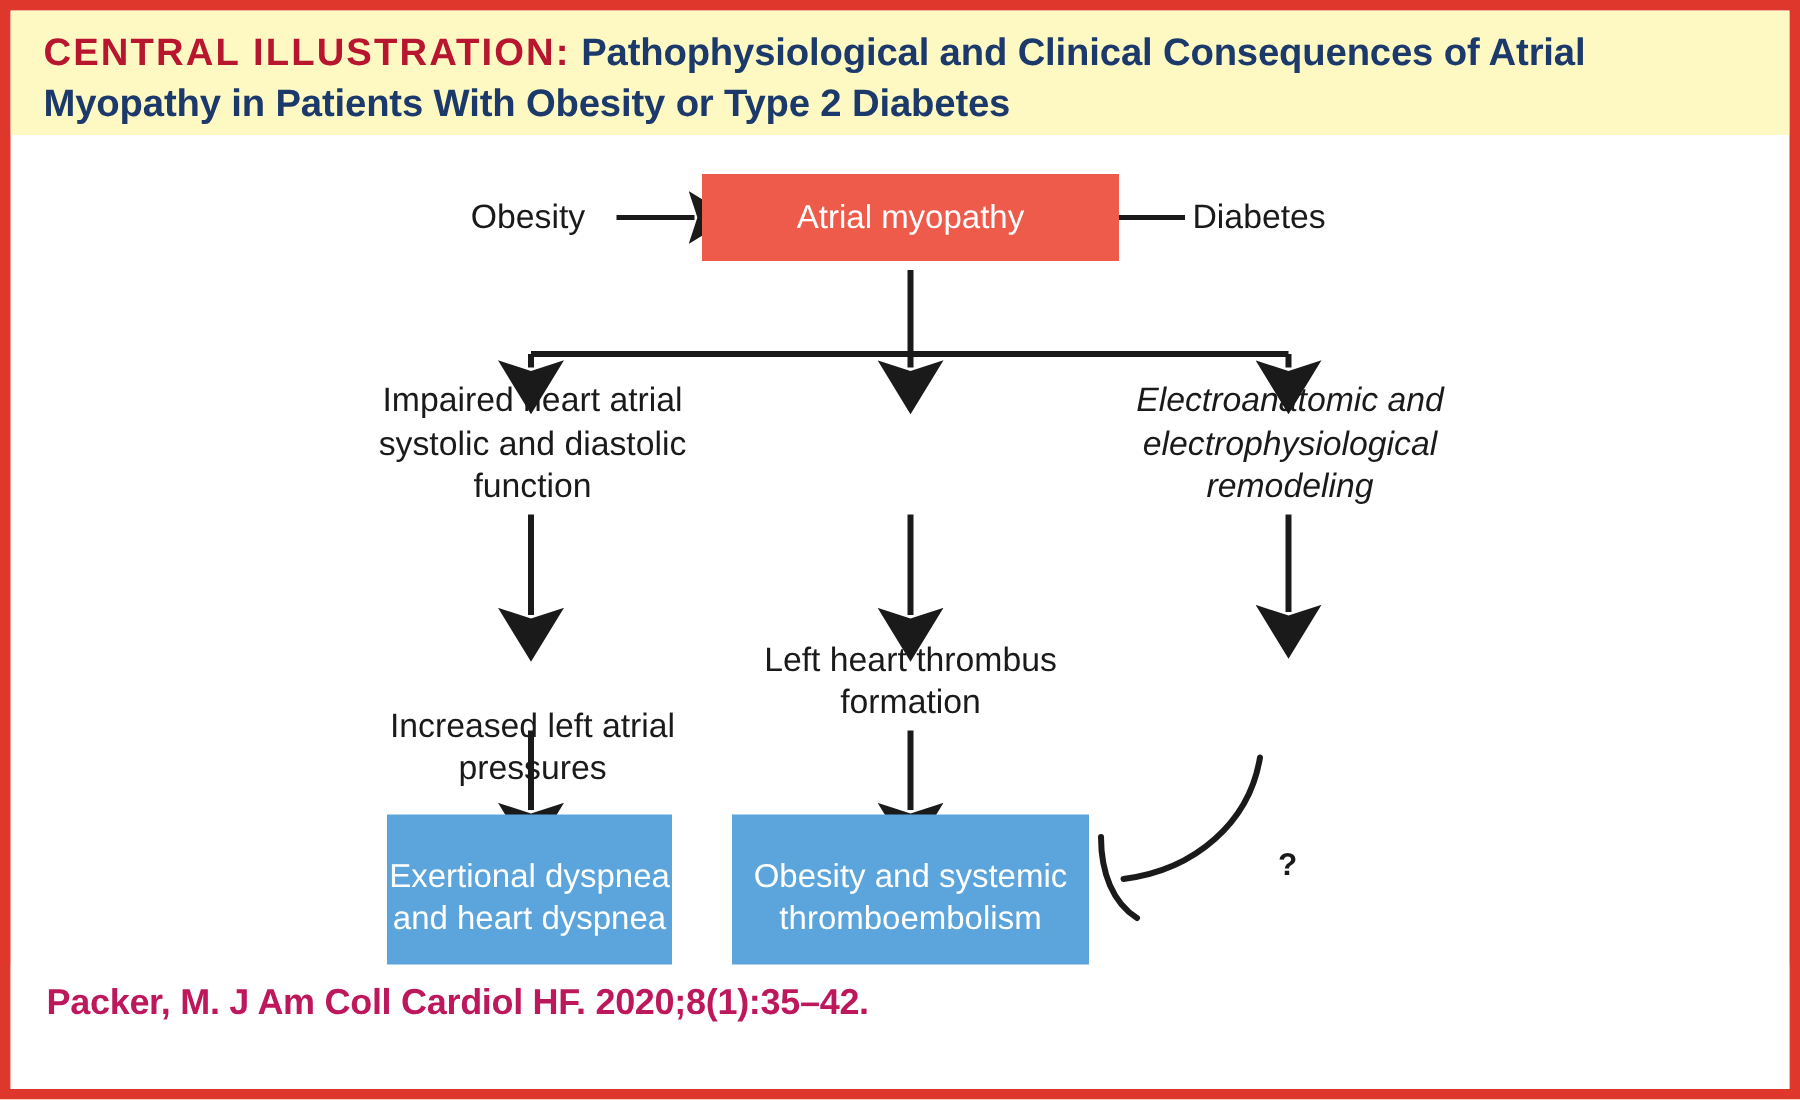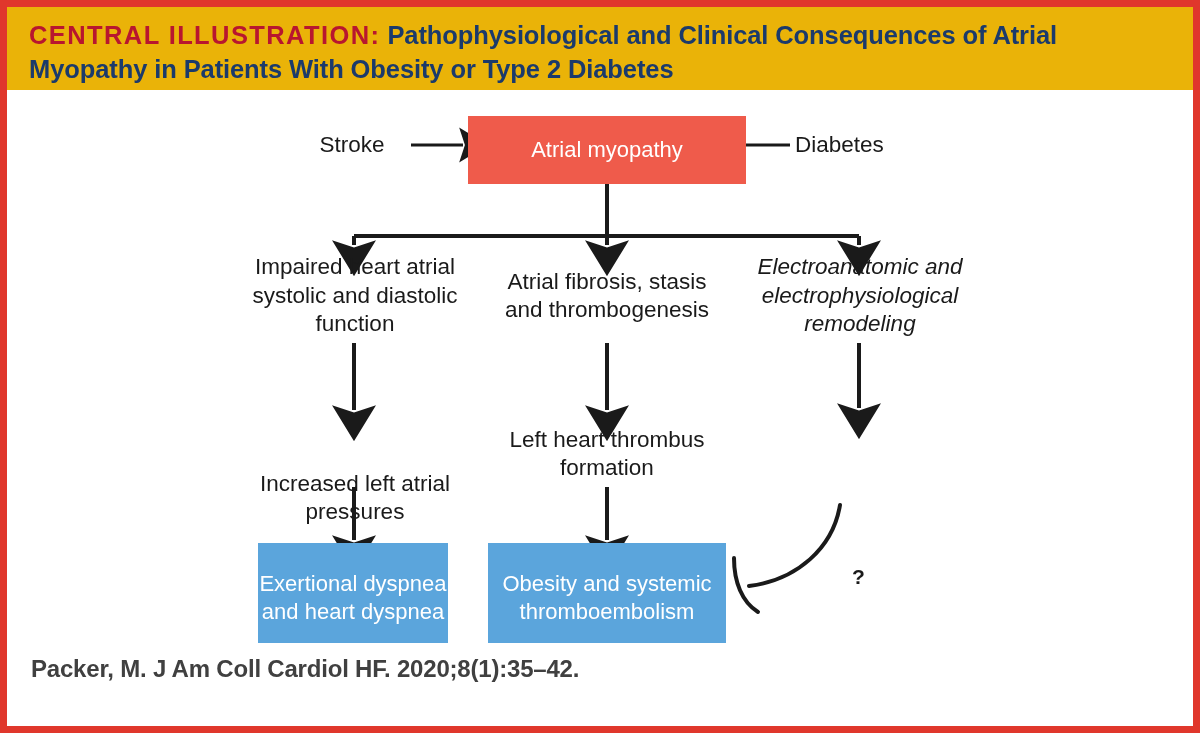--- a/index.html
+++ b/index.html
@@ -20,21 +20,21 @@
     border: 7px solid #e0372c;
     overflow: hidden;
   }
   
   #header-band {
     position: absolute;
     left: 0;
     top: 0;
     width: 1186px;
     height: 83px;
-    background: #eab308;
+    background: #fef9c3;
     box-sizing: border-box;
     padding: 12px 22px 0 22px;
   }
   #header-title {
     margin: 0;
     font-size: 25.5px;
     font-weight: bold;
     line-height: 1.33;
     color: #1b3a6b;
     letter-spacing: -0.1px;
@@ -105,21 +105,21 @@
     width: 1186px;
     height: 83px;
     background: #ffffff;
   }
   #citation {
     position: absolute;
     left: 24px;
     top: 12px;
     font-size: 24px;
     font-weight: bold;
-    color: #404040;
+    color: #be185d;
     letter-spacing: -0.2px;
   }
 </style>
 </head>
 <body>
 
 <div id="figure">
 
   <div id="header-band">
     <h1 id="header-title"><span class="ci-label">CENTRAL ILLUSTRATION:</span> <span>Pathophysiological and Clinical Consequences of Atrial Myopathy in Patients With Obesity or Type 2 Diabetes</span></h1>
@@ -149,27 +149,26 @@
       <line x1="600" y1="253" x2="600" y2="320" stroke="#1a1a1a" stroke-width="4" marker-end="url(#ah)"></line>
       <line x1="852" y1="253" x2="852" y2="318" stroke="#1a1a1a" stroke-width="4" marker-end="url(#ah)"></line>
 
       <line x1="347" y1="397" x2="347" y2="450" stroke="#1a1a1a" stroke-width="4" marker-end="url(#ah)"></line>
       <line x1="600" y1="397" x2="600" y2="450" stroke="#1a1a1a" stroke-width="4" marker-end="url(#ah)"></line>
 
       <path d="M833,415 C826,458 790,490 742,496" stroke="#1a1a1a" stroke-width="4" fill="none" stroke-linecap="round"></path>
       <path d="M727,468 C727,492 735,512 751,522" stroke="#1a1a1a" stroke-width="4" fill="none" stroke-linecap="round"></path>
     </svg>
 
-    <div class="node side-label" style="left:290px; top:38px; width:110px; height:34px;">Stroke</div>
+    <div class="node side-label" style="left:290px; top:38px; width:110px; height:34px;">Obesity</div>
     <div class="node side-label" style="left:788px; top:38px; width:130px; height:34px; justify-content:flex-start;">Diabetes</div>
 
-    <div class="node box box-red" style="left:461px; top:26px; width:278px; height:68px;">Atrial myopathy</div>
+    <div class="node box box-red" style="left:461px; top:26px; width:278px; height:58px;">Atrial myopathy</div>
 
     <div class="node text-node" style="left:237px; top:160px; width:222px; height:92px;">Impaired heart atrial systolic and diastolic function</div>
-    <div class="node text-node" style="left:494px; top:160px; width:212px; height:92px;">Atrial fibrosis, stasis and thrombogenesis</div>
     <div class="node text-node" style="left:744px; top:160px; width:218px; height:92px;font-style:italic;">Electroanatomic and electrophysiological remodeling</div>
 
     <div class="node text-node" style="left:245px; top:332px; width:206px; height:64px;margin-top:44px;">Increased left atrial pressures</div>
     <div class="node text-node" style="left:490px; top:332px; width:220px; height:64px;">Left heart thrombus formation</div>
 
     <div class="node box box-blue" style="left:251px; top:453px; width:190px; height:110px;">Exertional dyspnea and heart dyspnea</div>
     <div class="node box box-blue" style="left:481px; top:453px; width:238px; height:110px;">Obesity and systemic thromboembolism</div>
 
     <div class="qmark" style="left:845px; top:475px;">?</div>
   </div>

